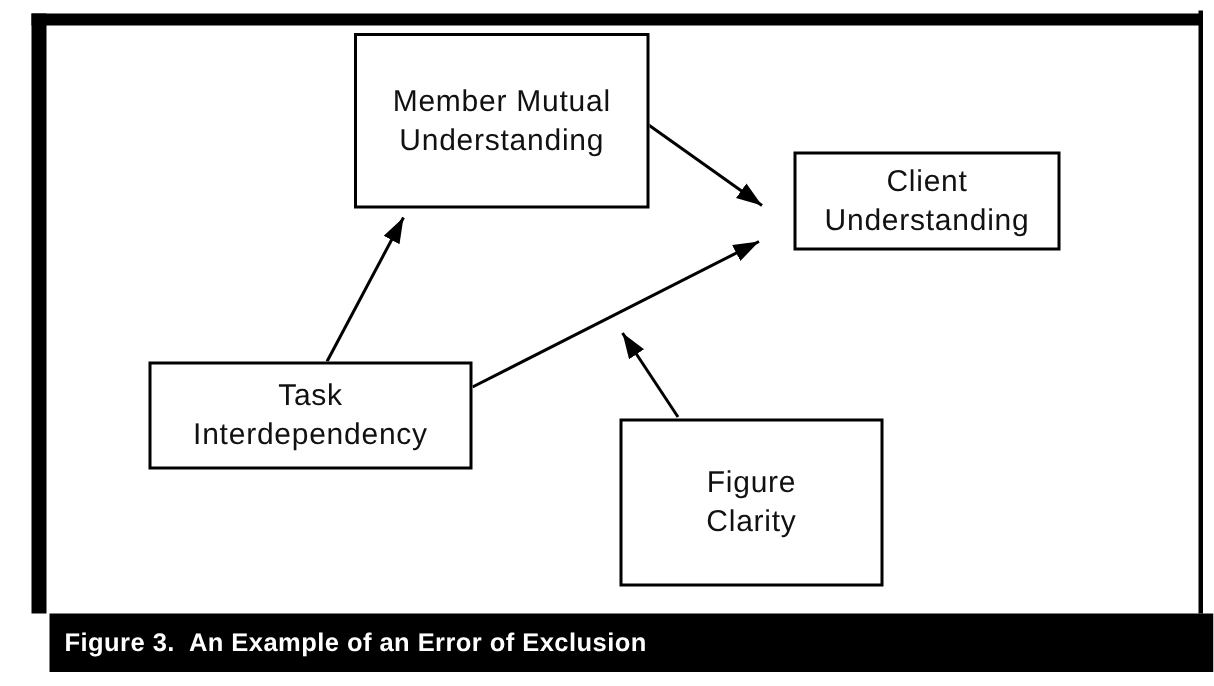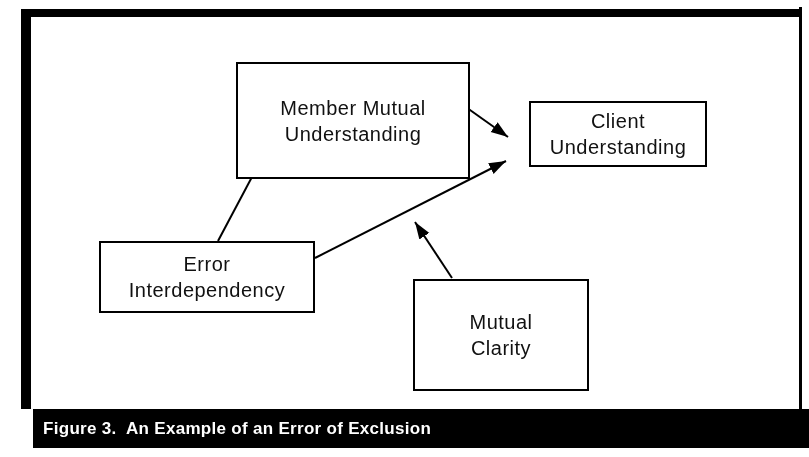--- a/index.html
+++ b/index.html
@@ -60,27 +60,27 @@
     </defs>
     <g id="edge-group" stroke="#000" stroke-width="2" fill="none">
         <line x1="218" y1="241" x2="269" y2="145" marker-end="url(#arrowhead)"></line>
         <line x1="432" y1="83" x2="508" y2="137" marker-end="url(#arrowhead)"></line>
         <line x1="315" y1="258" x2="506" y2="161" marker-end="url(#arrowhead)"></line>
         <line x1="452" y1="278" x2="415" y2="222" marker-end="url(#arrowhead)"></line>
       </g>
   </svg>
 
   <div id="nodes">
-      <div class="node" style="left: 236px; top: 22px; width: 234px; height: 117px; margin-top: 40px;">Member Mutual
+      <div class="node" style="left: 236px; top: 22px; width: 197px; height: 117px;">Member Mutual
 Understanding</div>
       <div class="node" style="left: 529px; top: 101px; width: 178px; height: 66px;">Client
 Understanding</div>
-      <div class="node" style="left: 99px; top: 241px; width: 216px; height: 72px;">Error
+      <div class="node" style="left: 99px; top: 241px; width: 216px; height: 72px;">Task
 Interdependency</div>
-      <div class="node" style="left: 413px; top: 279px; width: 176px; height: 112px;">Mutual
+      <div class="node" style="left: 413px; top: 279px; width: 176px; height: 112px;">Figure
 Clarity</div>
     </div>
 
   <div class="caption-bar" style="left: 13px; top: 409px; width: 789px; height: 39px; background: rgb(0, 0, 0); color: rgb(255, 255, 255); margin-left: 20px;">
     <span class="caption-text">Figure 3.  An Example of an Error of Exclusion</span>
   </div>
 
 </div>
 
 </body></html>

